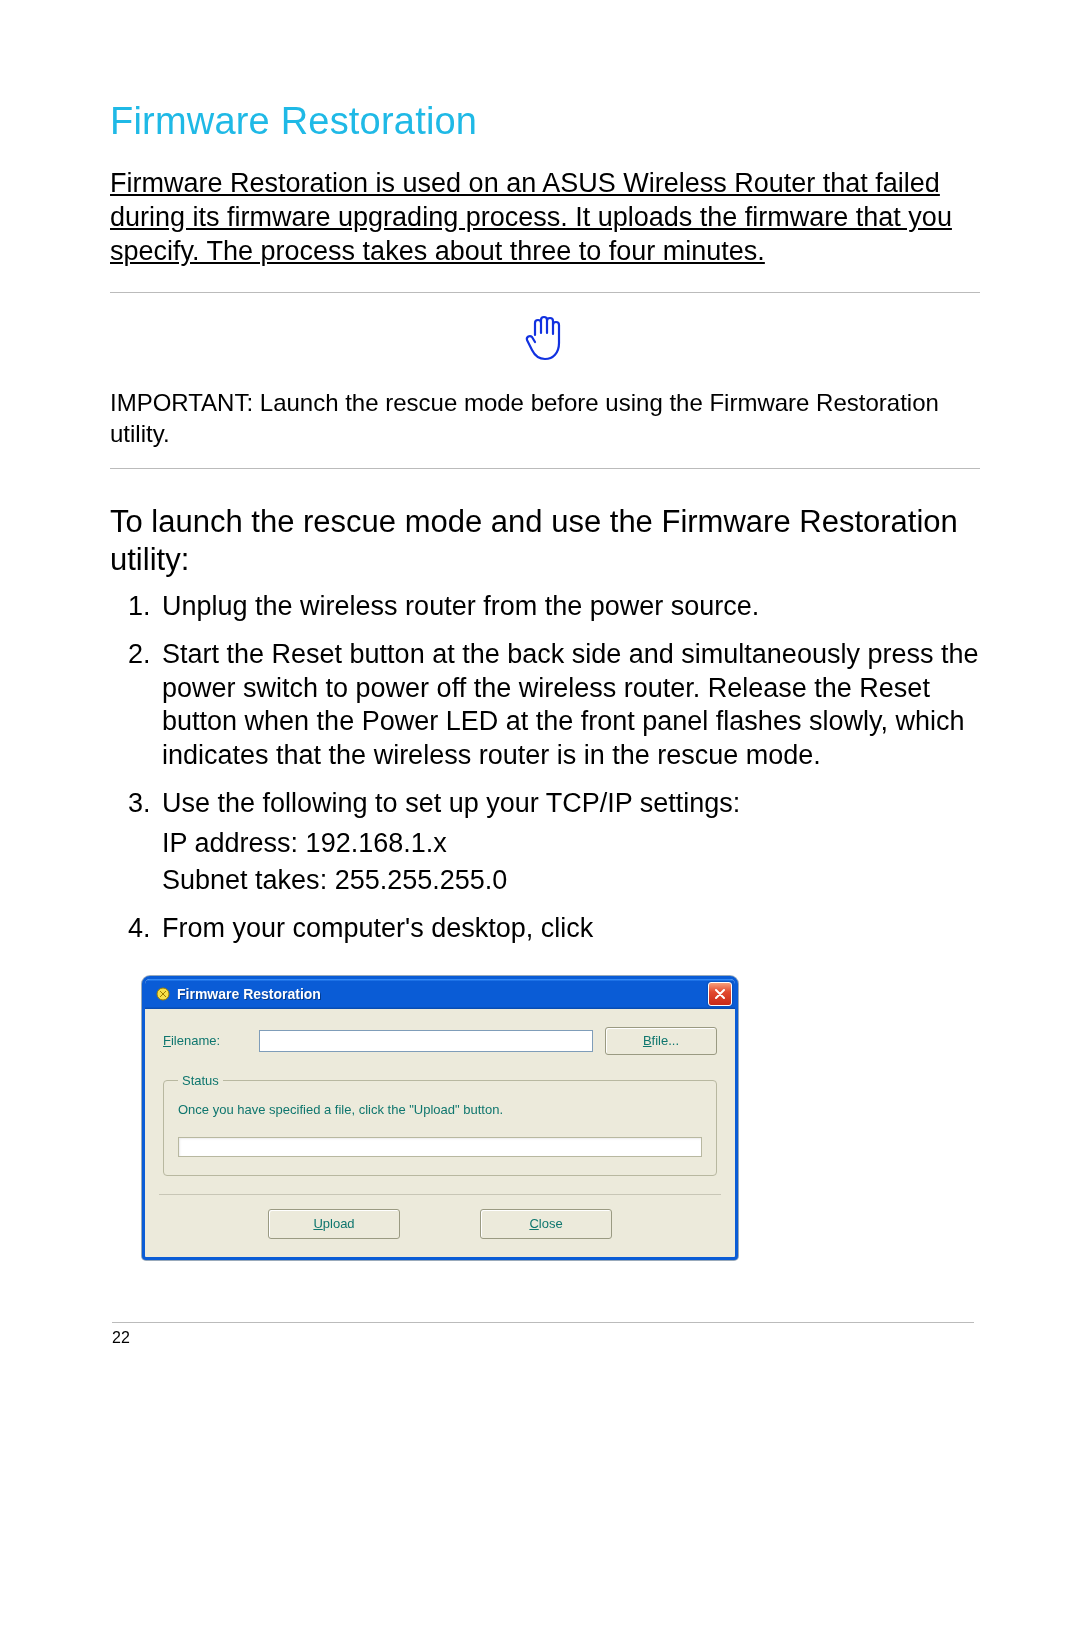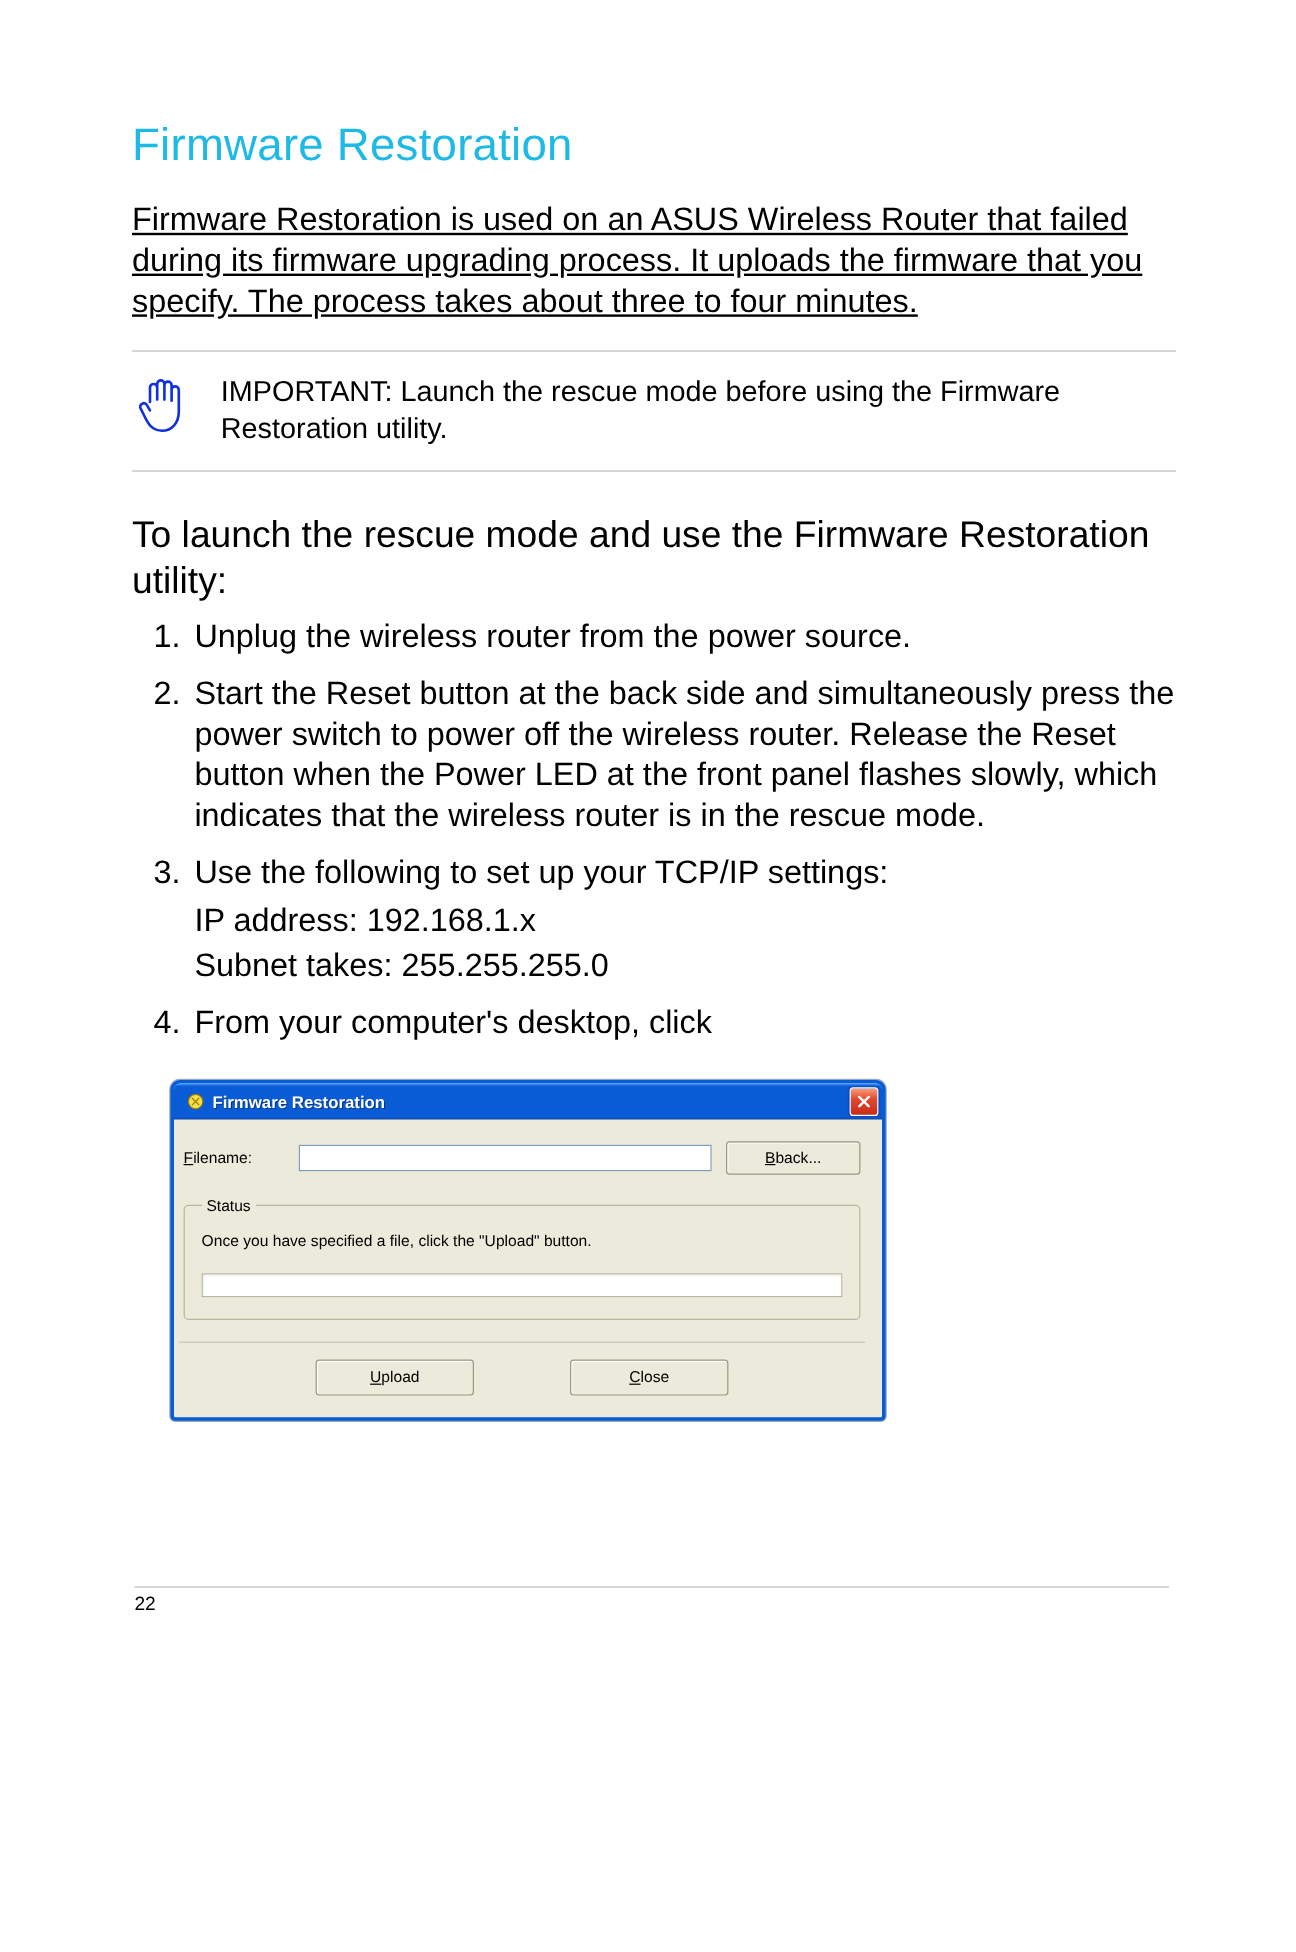--- a/index.html
+++ b/index.html
@@ -28,22 +28,23 @@
     line-height: 1.25;
     margin: 0 0 24px 0;
     text-decoration: underline;
   }
   .callout-wrap {
     border-top: 1px solid #bbb;
     border-bottom: 1px solid #bbb;
     margin: 18px 0 34px 0;
     padding: 18px 0;
     display: flex;
-    align-items: flex-start;
+    align-items: center;
     gap: 24px;
+    flex-direction: column;
   }
   .callout-icon {
     width: 50px;
     flex: 0 0 50px;
     display: flex;
     justify-content: center;
     padding-top: 2px;
   }
   .callout-icon svg { width: 42px; height: 48px; }
   .callout-text {
@@ -106,24 +107,24 @@
     font-weight: 700;
     font-family: Arial, sans-serif;
     display: flex;
     align-items: center;
     justify-content: center;
     box-shadow: 0 0 2px rgba(0,0,0,.4);
     cursor: default;
   }
   .xp-close svg { width: 10px; height: 10px; }
   .xp-body {
-    padding: 18px 18px 12px 8px;
+    padding: 18px 18px 12px 18px;
     font-family: Tahoma, Arial, sans-serif;
     font-size: 13px;
-    color: #000000;
+    color: #0f766e;
   }
   .xp-row { display: flex; align-items: center; gap: 12px; margin-bottom: 18px; }
   .xp-label { width: 84px; }
   .xp-input {
     flex: 1;
     height: 22px;
     background: #fff;
     border: 1px solid #7F9DB9;
     box-sizing: border-box;
   }
@@ -236,21 +237,21 @@
             <path d="M1 1 L9 9 M9 1 L1 9" stroke="#fff" stroke-width="2" stroke-linecap="round"></path>
           </svg>
       </div>
     </div>
     <div class="xp-body">
       <div class="xp-row">
         <div class="xp-label"><span class="ul-first">F</span><span>ilename:</span></div>
         <div class="xp-input" title=""></div>
         <div class="xp-browse">
             <span class="ul-first">B</span>
-            <span>back...</span>
+            <span>file...</span>
           </div>
       </div>
       <fieldset class="status">
         <legend>Status</legend>
         <div class="status-text">Once you have specified a file, click the "Upload" button.</div>
         <div class="progress"></div>
       </fieldset>
       <div class="xp-separator"></div>
       <div class="xp-buttons">
         <div class="xp-btn">

